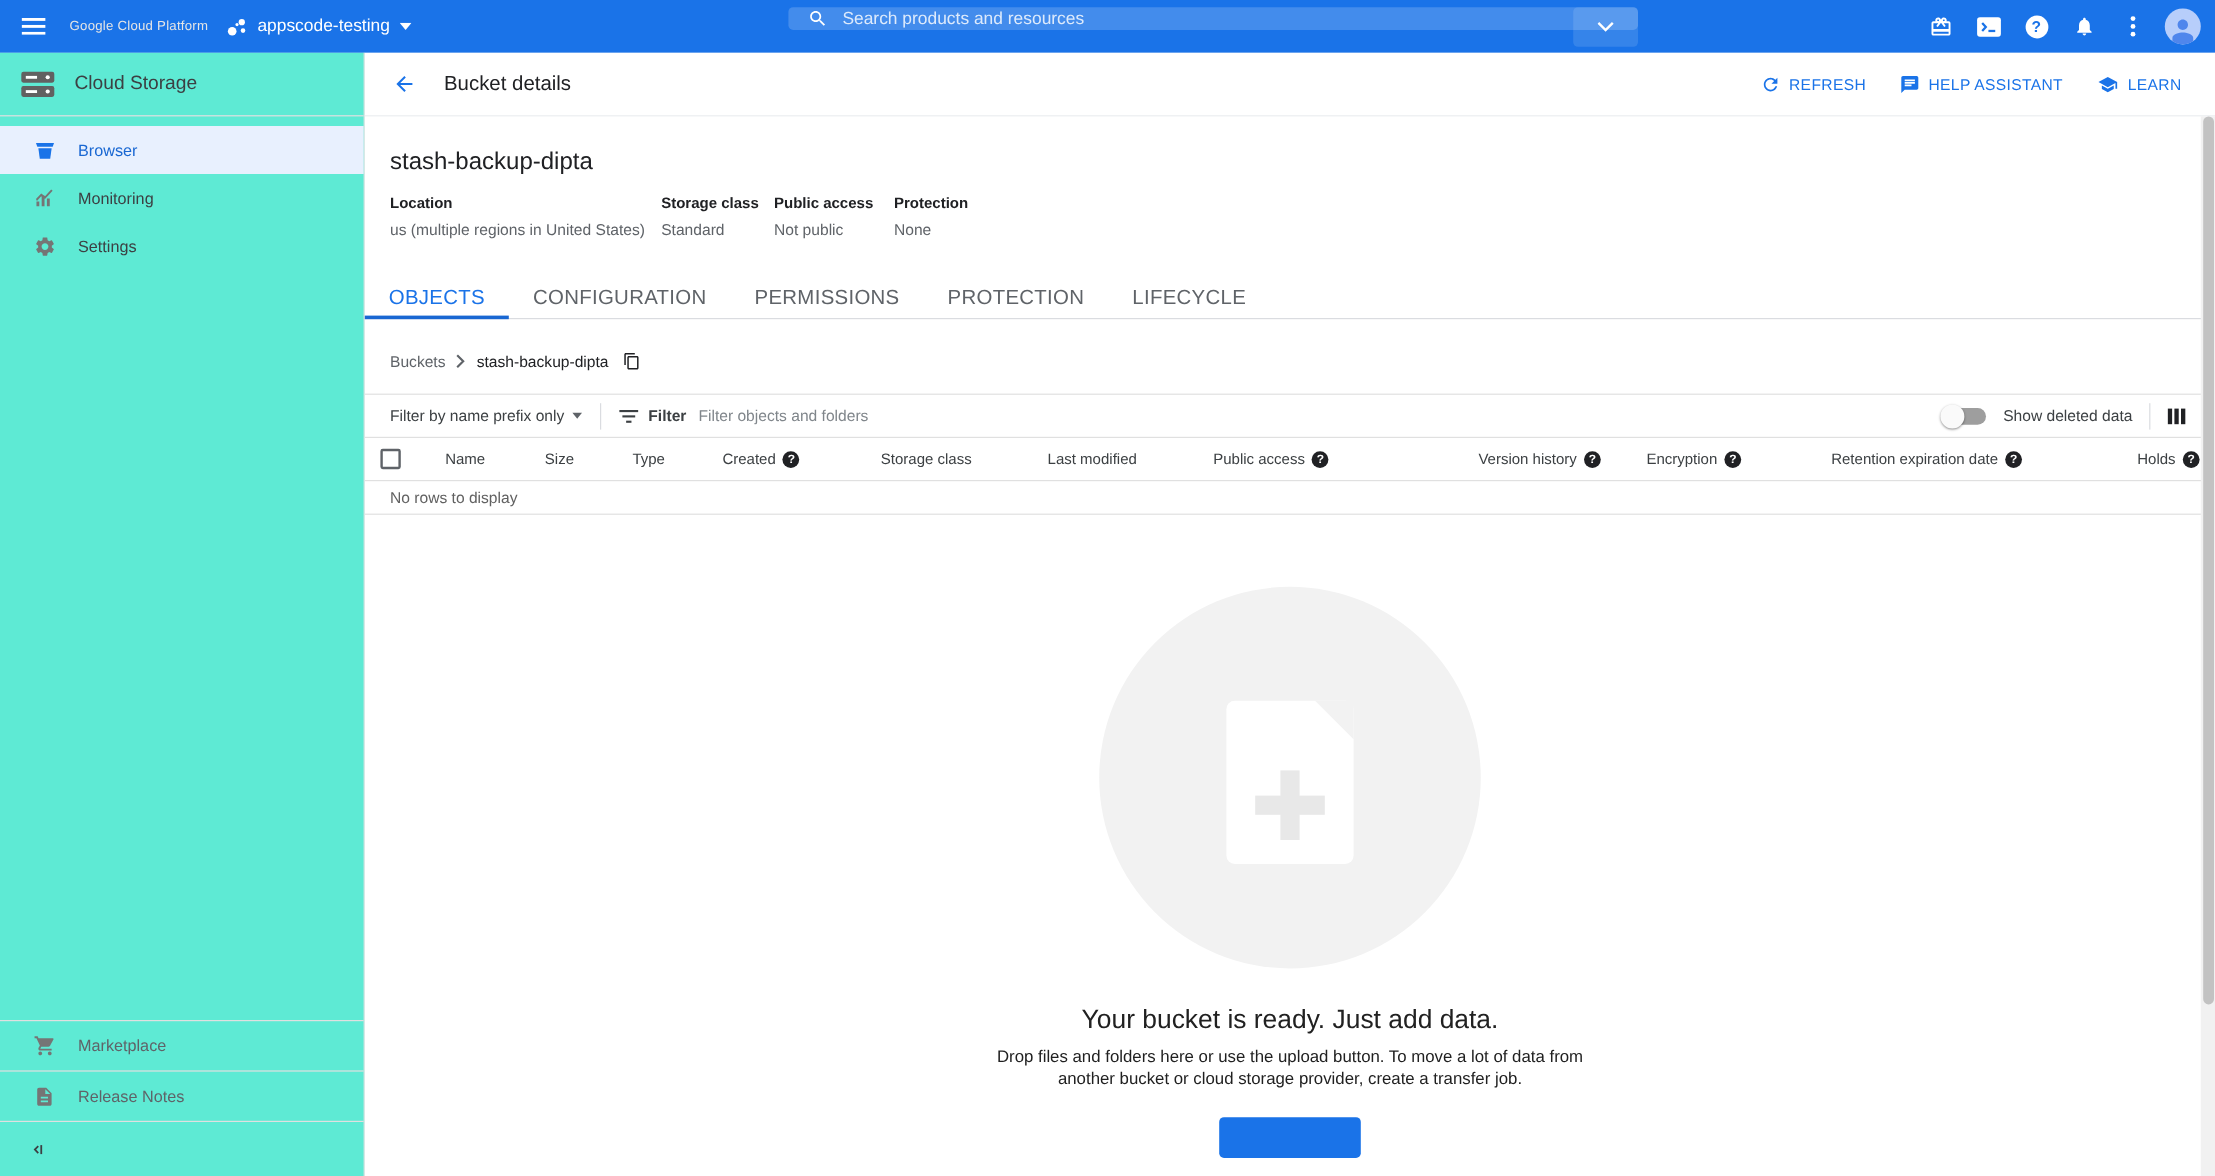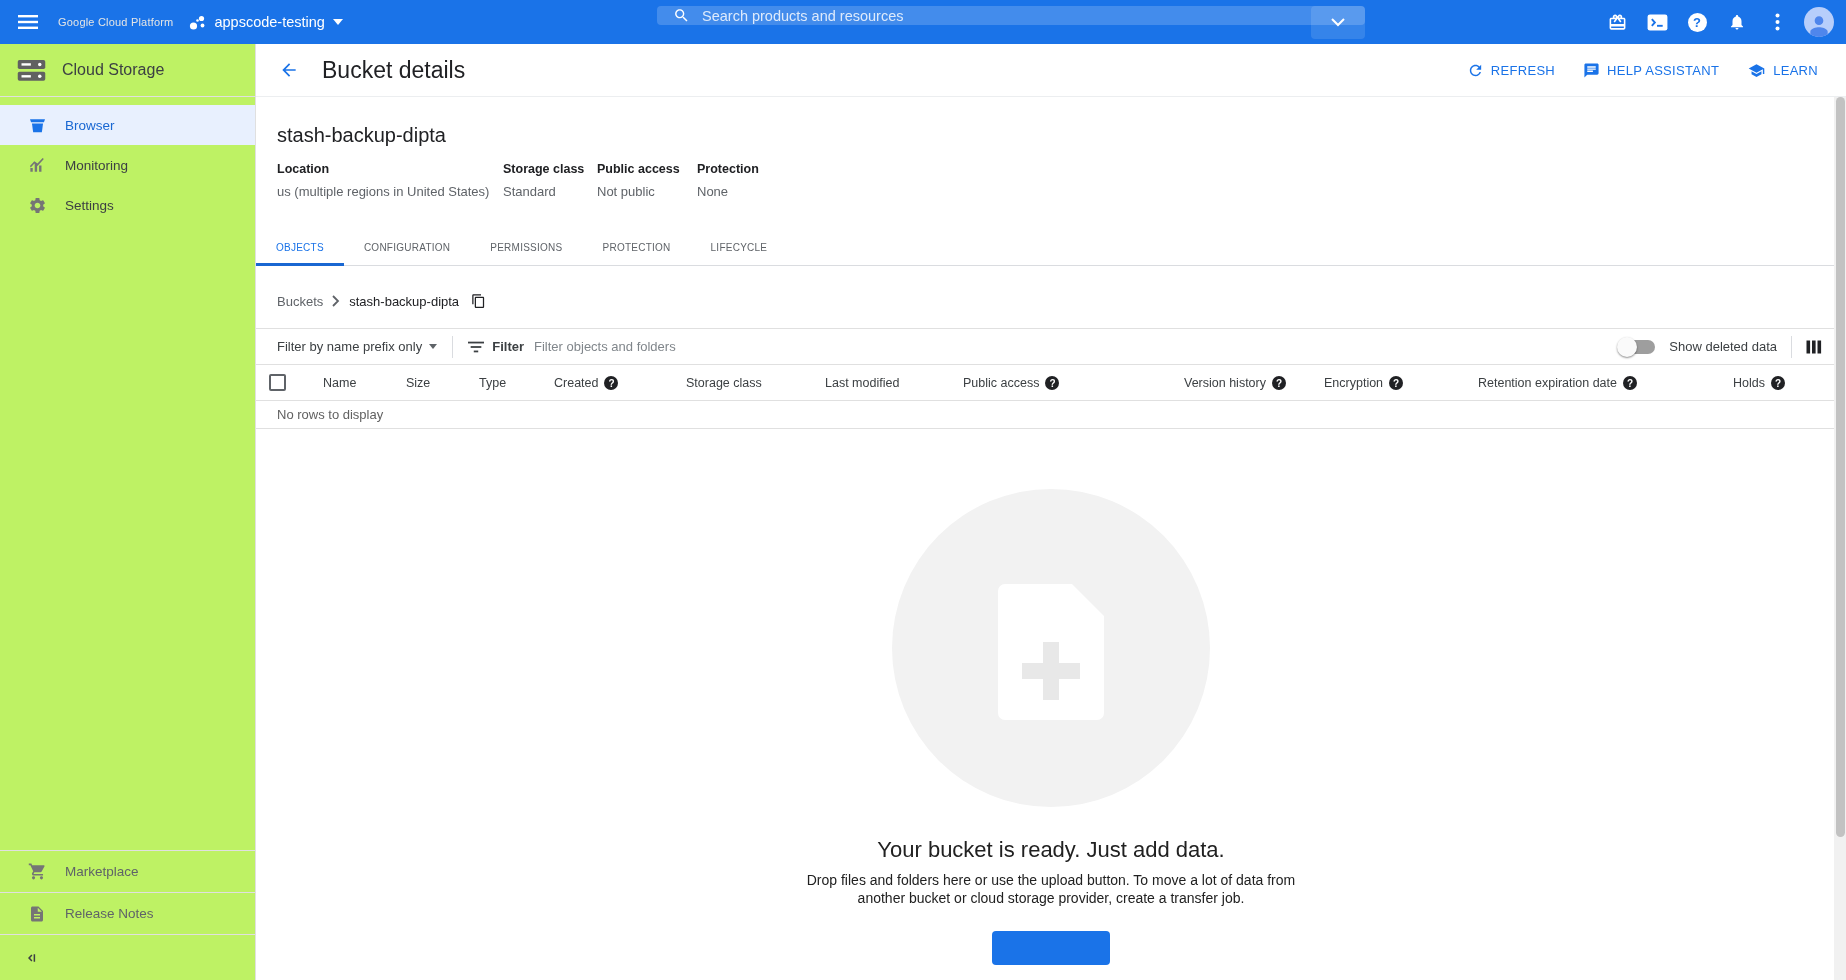--- a/index.html
+++ b/index.html
@@ -18,48 +18,48 @@
   .search-icon-wrap { margin:0 12px 0 16px; display:flex; }
   .search input { flex:1; background:transparent; border:none; outline:none; color:#fff; font-size:14.5px; margin-right:64px; }
   .search input::placeholder { color:rgba(255,255,255,.82); }
   .search-dd { position:absolute; right:0; top:0; width:54px; height:33px; background:rgba(255,255,255,.12); border-radius:4px; display:flex; align-items:center; justify-content:center; cursor:pointer; }
   .top-right { position:absolute; right:12px; top:0; height:44px; display:flex; align-items:center; gap:6px; }
   .tb-ic { width:34px; height:34px; display:flex; align-items:center; justify-content:center; cursor:pointer; }
   .q-circle { width:19px; height:19px; border-radius:50%; background:#fff; color:#1a73e8; font-size:13px; font-weight:bold; display:flex; align-items:center; justify-content:center; }
   .avatar { width:30px; height:30px; border-radius:50%; background:#b7cefb; overflow:hidden; display:flex; align-items:flex-end; justify-content:center; margin-left:4px; cursor:pointer; }
   
   .shell { display:flex; height:936px; }
-  .sidebar { width:256px; border-right:1px solid #e0e0e0; position:relative; background:#bef264; flex:none; }
+  .sidebar { width:304px; border-right:1px solid #e0e0e0; position:relative; background:#5eead4; flex:none; }
   .prod-head { height:53px; display:flex; align-items:center; padding-left:16px; gap:15px; border-bottom:1px solid #e0e0e0; }
   .prod-title { font-size:16px; color:#3c4043; }
   .nav { padding-top:8px; }
   .nav-item { height:40px; display:flex; align-items:center; cursor:pointer; }
   .nav-item .ic { width:24px; margin-left:25px; display:flex; justify-content:center; }
   .nav-item .lbl { margin-left:16px; font-size:13.5px; color:#3c4043; }
   .nav-item.active { background:#e8f0fe; }
   .nav-item.active .lbl { color:#1967d2; font-weight:500; }
   .side-foot { position:absolute; bottom:0; left:0; right:0; }
   .foot-item { height:42px; border-top:1px solid #e0e0e0; display:flex; align-items:center; cursor:pointer; }
   .foot-item .ic { width:24px; margin-left:25px; display:flex; justify-content:center; }
   .foot-item .lbl { margin-left:16px; font-size:13.5px; color:#5f6368; }
   .collapse-row { height:46px; border-top:1px solid #e0e0e0; display:flex; align-items:center; padding-left:22px; cursor:pointer; }
   
   .main { flex:1; position:relative; background:#fff; }
   .page-head { height:53px; display:flex; align-items:center; padding:0 28px 0 20px; border-bottom:1px solid #eceef0; }
   .back-btn { width:26px; height:26px; display:flex; align-items:center; justify-content:center; cursor:pointer; }
-  .page-title { margin-left:20px; font-size:23px; color:#202124; }
+  .page-title { margin-left:20px; font-size:17px; color:#202124; }
   .head-actions { margin-left:auto; display:flex; align-items:center; gap:28px; }
   .head-action { display:flex; align-items:center; gap:7px; color:#1a73e8; font-size:13px; font-weight:500; letter-spacing:.3px; cursor:pointer; white-space:nowrap; }
   .bucket-name { margin:27px 0 0 21px; font-size:20px; font-weight:500; color:#202124; }
   .fields { display:flex; margin:15px 0 0 21px; }
   .f-label { font-size:12.5px; font-weight:700; color:#202124; }
   .f-value { margin-top:8px; font-size:13px; color:#5f6368; white-space:nowrap; }
   .fld-loc { width:226px; } .fld-sc { width:94px; } .fld-pa { width:100px; }
   .tabs { display:flex; margin-top:31px; border-bottom:1px solid #dadce0; height:36px; }
-  .tab { padding:0 20px; display:flex; align-items:center; font-size:10px; font-weight:500; letter-spacing:.25px; color:#5f6368; cursor:pointer; position:relative; }
+  .tab { padding:0 20px; display:flex; align-items:center; font-size:17px; font-weight:500; letter-spacing:.25px; color:#5f6368; cursor:pointer; position:relative; }
   .tab.active { color:#1a73e8; }
   .tab.active::after { content:""; position:absolute; left:0; right:0; bottom:-1px; height:3px; background:#1967d2; }
   .crumbs { display:flex; align-items:center; margin:27px 0 0 21px; font-size:13px; color:#5f6368; gap:9px; }
   .crumb-current { color:#202124; cursor:pointer; }
   .crumb-root { cursor:pointer; }
   .copy-btn { display:flex; margin-left:3px; cursor:pointer; }
   .obj-toolbar { display:flex; align-items:center; margin:12px 0 0 13px; }
   .txt-btn { padding:6px 8px; margin-right:14px; font-size:13px; font-weight:500; letter-spacing:.25px; color:#1a73e8; cursor:pointer; white-space:nowrap; }
   .txt-btn.disabled { color:#80868b; cursor:default; }
   .filter-bar { margin-top:19px; height:37px; border-top:1px solid #e0e0e0; border-bottom:1px solid #e0e0e0; display:flex; align-items:center; }

